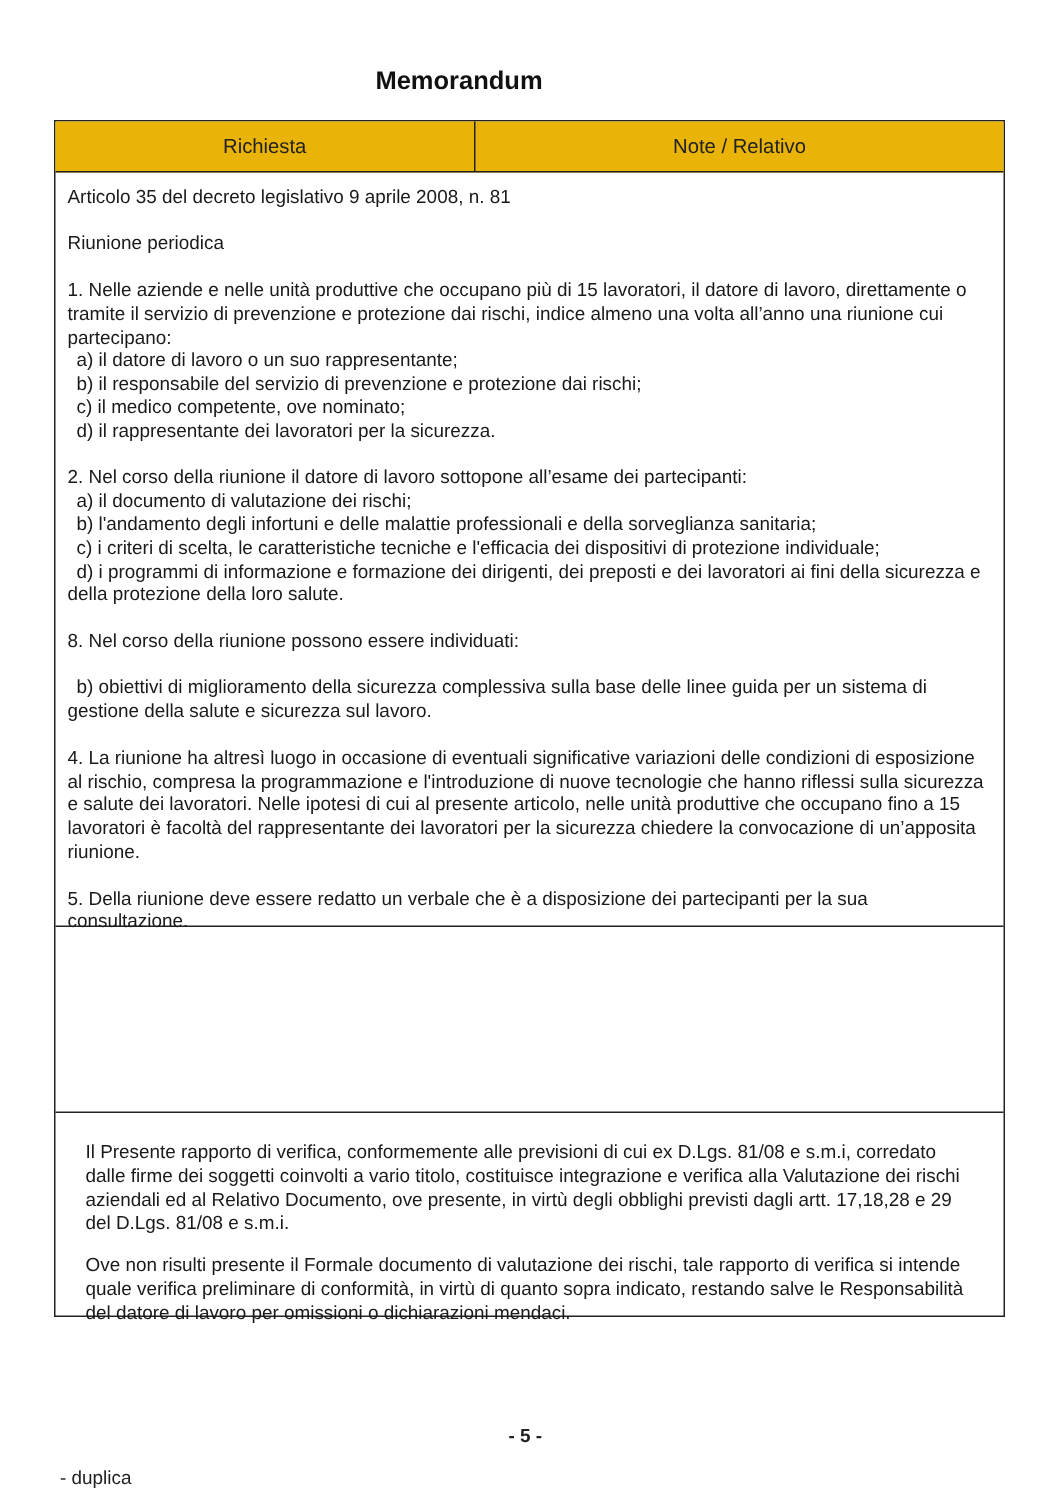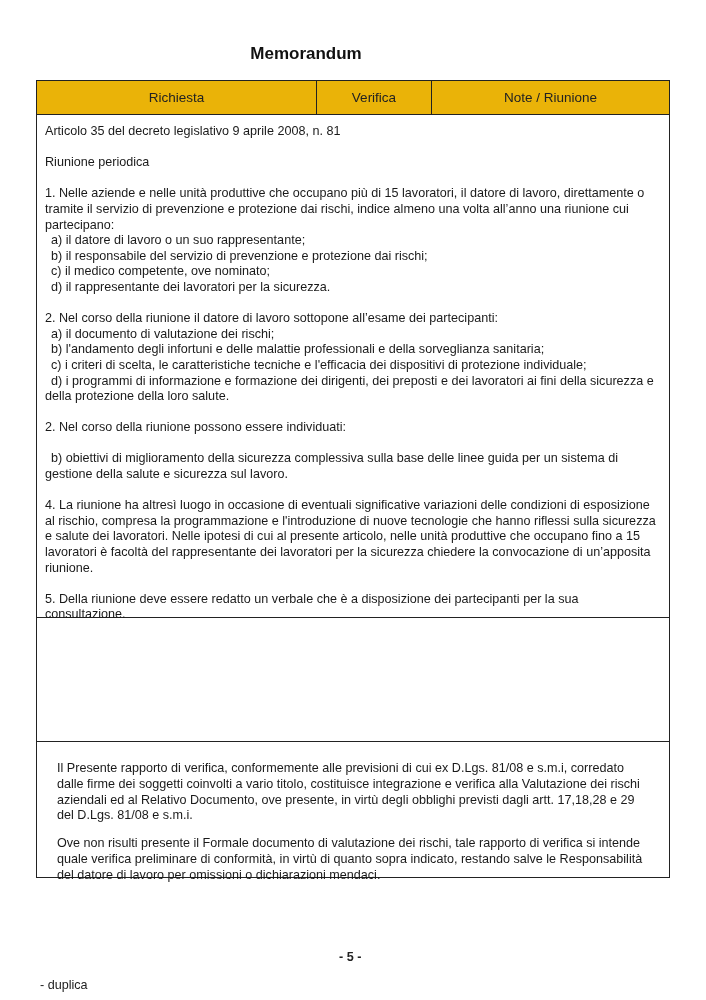--- a/index.html
+++ b/index.html
@@ -21,31 +21,30 @@
     .pf-num { position:absolute; left:339px; top:950px; font-size:12.6px; color:#222; font-weight:bold; }
   </style>
 </head>
 <body>
 
 <div class="title">Memorandum</div>
 
 <div class="table">
   <div class="hdr">
     <div class="h1">Richiesta</div>
-    <div class="h2">Verifica</div>
-    <div class="h3">Note / Riunione</div>
+    <div class="h3">Note / Relativo</div>
   </div>
 
   <div class="body-cell">
     <p>Articolo 35 del decreto legislativo 9 aprile 2008, n. 81</p>
     <p>Riunione periodica</p>
     <div id="paras">
         <p><span>1. Nelle aziende e nelle unità produttive che occupano più di 15 lavoratori, il datore di lavoro, direttamente o tramite il servizio di prevenzione e protezione dai rischi, indice almeno una volta all’anno una riunione cui partecipano:</span><br><span class="sub">a) il datore di lavoro o un suo rappresentante;</span><br><span class="sub">b) il responsabile del servizio di prevenzione e protezione dai rischi;</span><br><span class="sub">c) il medico competente, ove nominato;</span><br><span class="sub">d) il rappresentante dei lavoratori per la sicurezza.</span></p>
         <p><span>2. Nel corso della riunione il datore di lavoro sottopone all’esame dei partecipanti:</span><br><span class="sub">a) il documento di valutazione dei rischi;</span><br><span class="sub">b) l'andamento degli infortuni e delle malattie professionali e della sorveglianza sanitaria;</span><br><span class="sub">c) i criteri di scelta, le caratteristiche tecniche e l'efficacia dei dispositivi di protezione individuale;</span><br><span class="sub">d) i programmi di informazione e formazione dei dirigenti, dei preposti e dei lavoratori ai fini della sicurezza e della protezione della loro salute.</span></p>
-        <p><span>2. Nel corso della riunione possono essere individuati:</span><br><br><span class="sub">b) obiettivi di miglioramento della sicurezza complessiva sulla base delle linee guida per un sistema di gestione della salute e sicurezza sul lavoro.</span></p>
+        <p><span>8. Nel corso della riunione possono essere individuati:</span><br><br><span class="sub">b) obiettivi di miglioramento della sicurezza complessiva sulla base delle linee guida per un sistema di gestione della salute e sicurezza sul lavoro.</span></p>
         <p><span>4. La riunione ha altresì luogo in occasione di eventuali significative variazioni delle condizioni di esposizione al rischio, compresa la programmazione e l'introduzione di nuove tecnologie che hanno riflessi sulla sicurezza e salute dei lavoratori. Nelle ipotesi di cui al presente articolo, nelle unità produttive che occupano fino a 15 lavoratori è facoltà del rappresentante dei lavoratori per la sicurezza chiedere la convocazione di un’apposita riunione.</span></p>
         <p><span>5. Della riunione deve essere redatto un verbale che è a disposizione dei partecipanti per la sua consultazione.</span></p>
       </div>
   </div>
 
   <div class="empty-cell"></div>
 
   <div class="footer-cell">
     <p>Il Presente rapporto di verifica, conformemente alle previsioni di cui ex D.Lgs. 81/08 e s.m.i, corredato dalle firme dei soggetti coinvolti a vario titolo, costituisce integrazione e verifica alla Valutazione dei rischi aziendali ed al Relativo Documento, ove presente, in virtù degli obblighi previsti dagli artt. 17,18,28 e 29 del D.Lgs. 81/08 e s.m.i.</p>
     <p>Ove non risulti presente il Formale documento di valutazione dei rischi, tale rapporto di verifica si intende quale verifica preliminare di conformità, in virtù di quanto sopra indicato, restando salve le Responsabilità del datore di lavoro per omissioni o dichiarazioni mendaci.</p>

